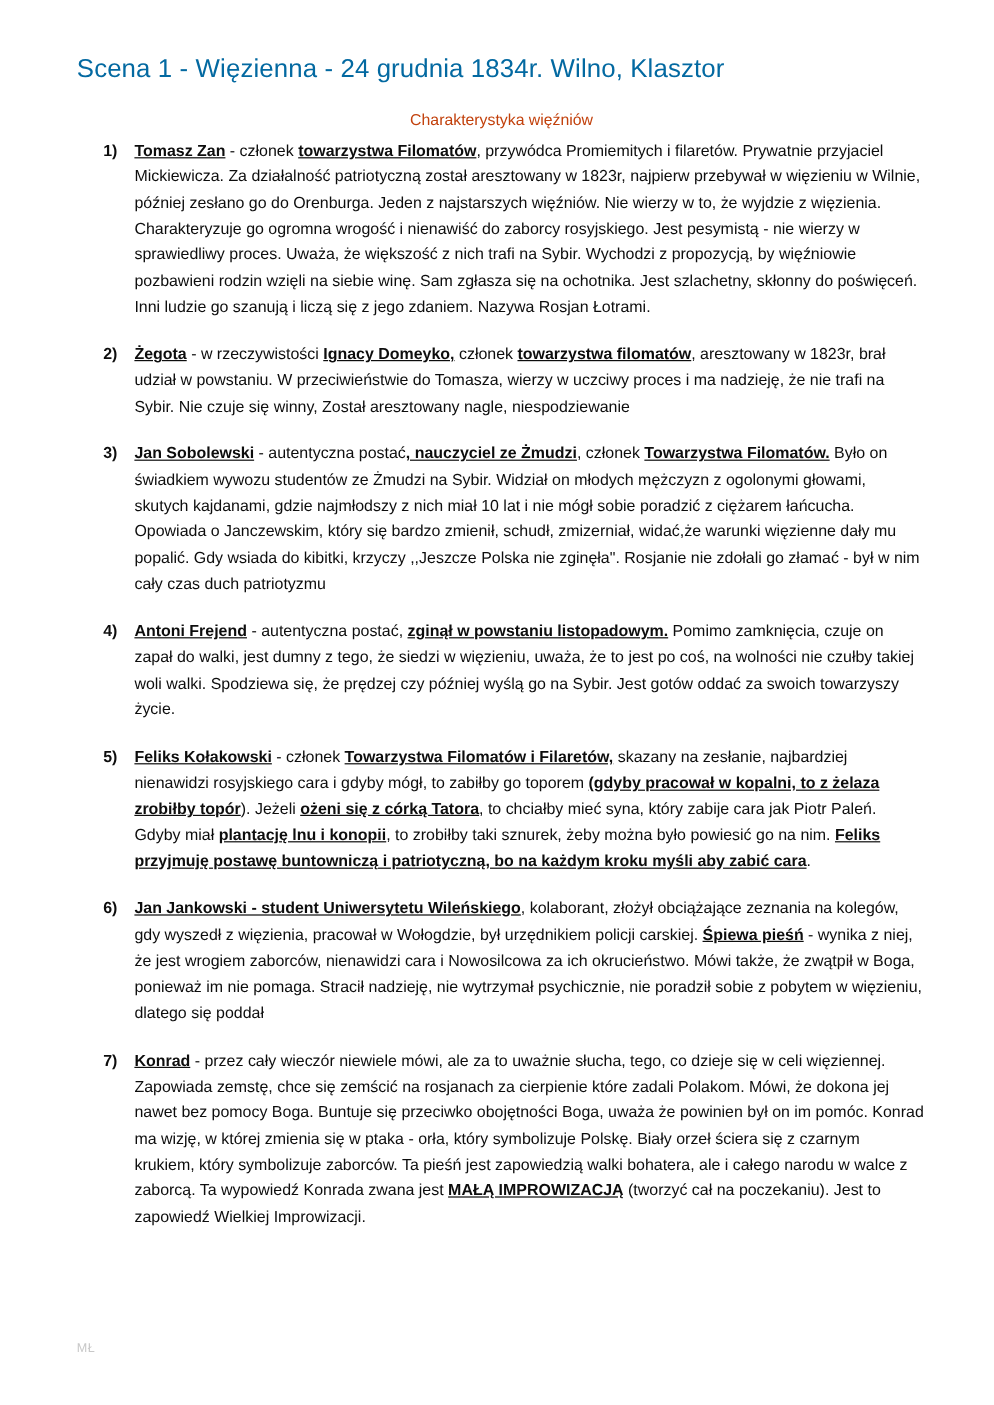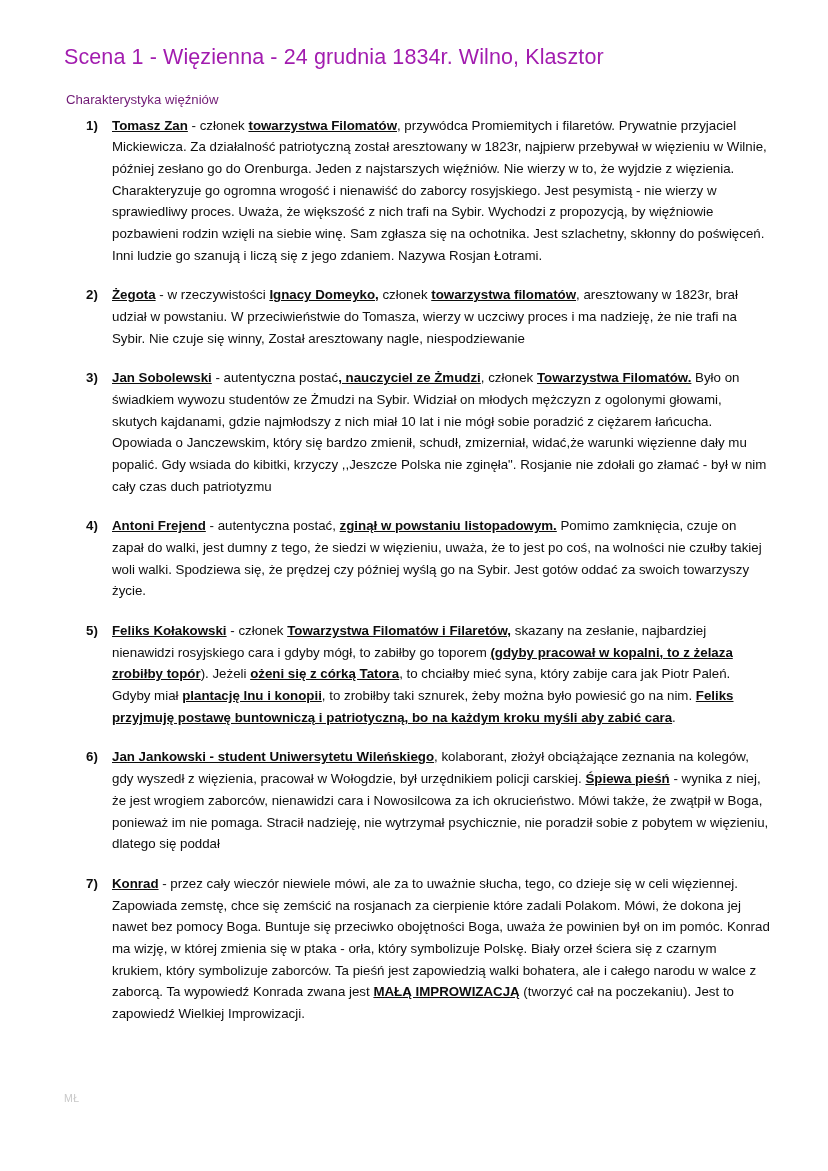--- a/index.html
+++ b/index.html
@@ -24,31 +24,32 @@
   .content {
     position: absolute;
     left: 64px;
     top: 44px;
     width: 706px;
   }
   .doc-title {
     font-size: 21.5px;
     font-weight: 400;
     line-height: 1.25;
-    color: #a21caf;
+    color: #0369a1;
     letter-spacing: 0.1px;
     margin: 0 0 20px 0;
     white-space: nowrap;
   }
   .subtitle {
     font-size: 13.2px;
     font-weight: 400;
     line-height: 1.35;
-    color: #701a75;
+    color: #c2410c;
     margin: 0 0 6px 2px;
+    text-align: center;
   }
   ol.prisoner-list {
     list-style: none;
     margin: 0;
     padding: 0;
   }
   ol.prisoner-list > li {
     position: relative;
     padding-left: 48px;
     margin: 0 0 18px 0;
@@ -70,21 +71,21 @@
     line-height: 1.63;
     color: #0d0d0d;
   }
   .item-body b {
     font-weight: 700;
     text-decoration: underline;
   }
   .footer-mark {
     position: absolute;
     left: 64px;
-    top: 1092px;
+    top: 1118px;
     font-size: 10.5px;
     color: #c8c8c8;
     letter-spacing: 0.4px;
     font-family: "Liberation Sans", sans-serif;
   }
 </style>
 </head>
 <body>
 
 <div class="page">

